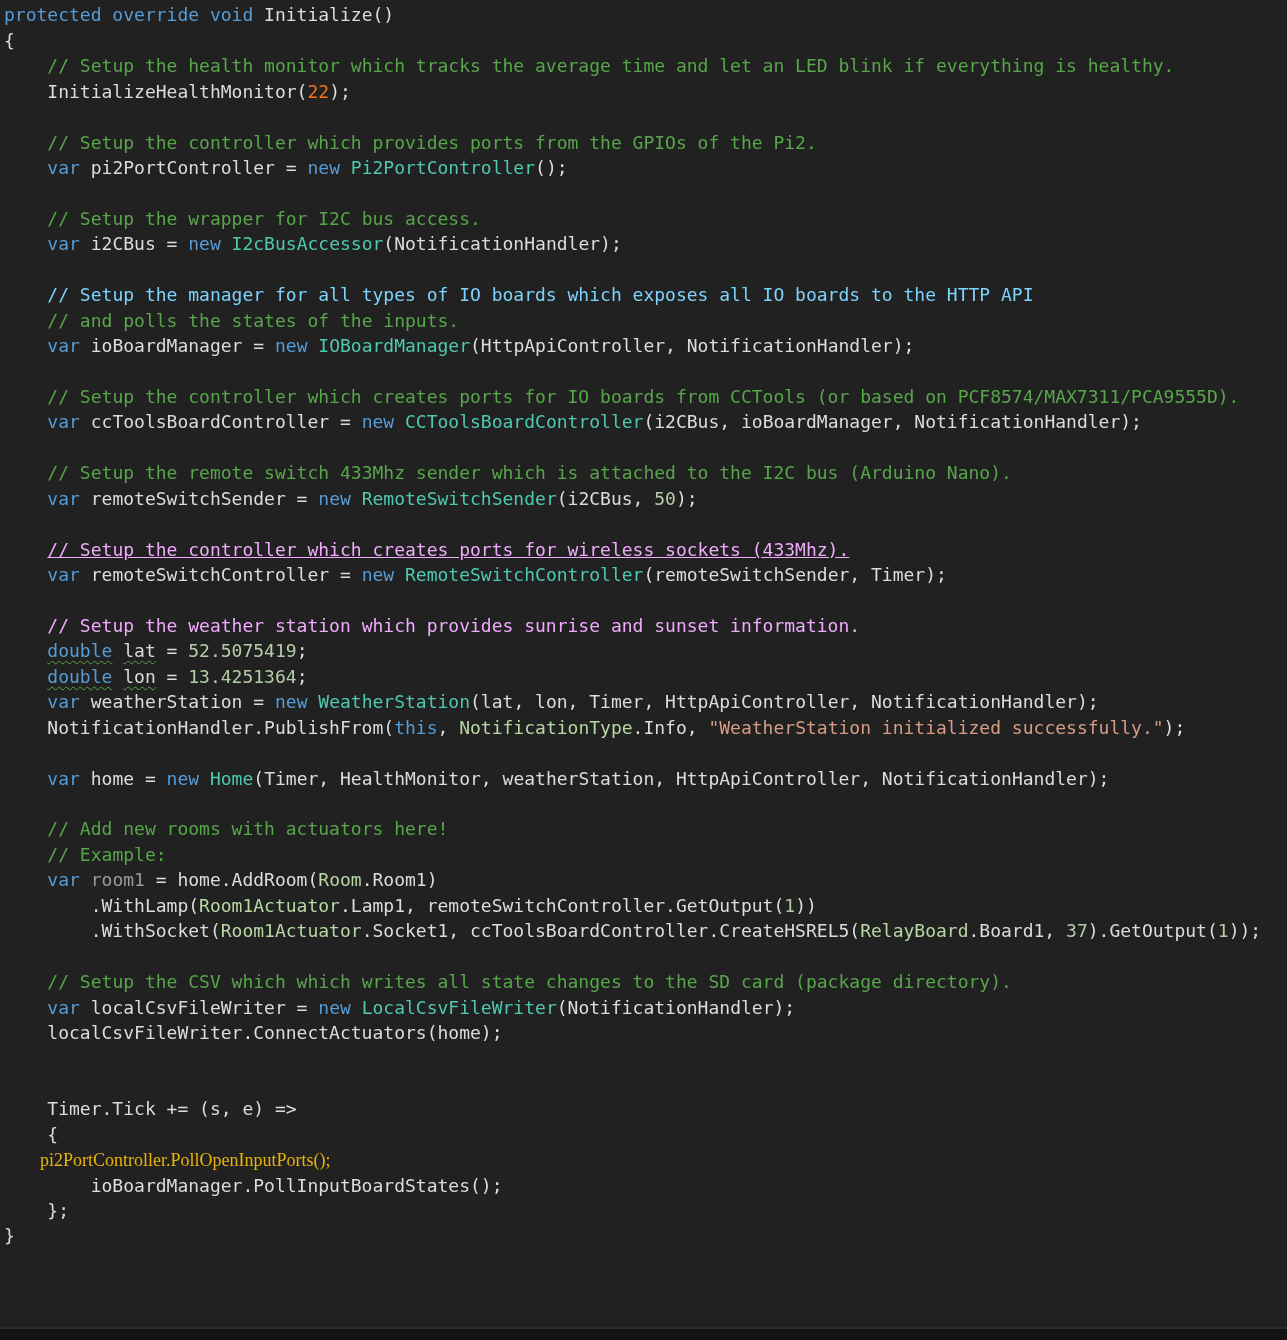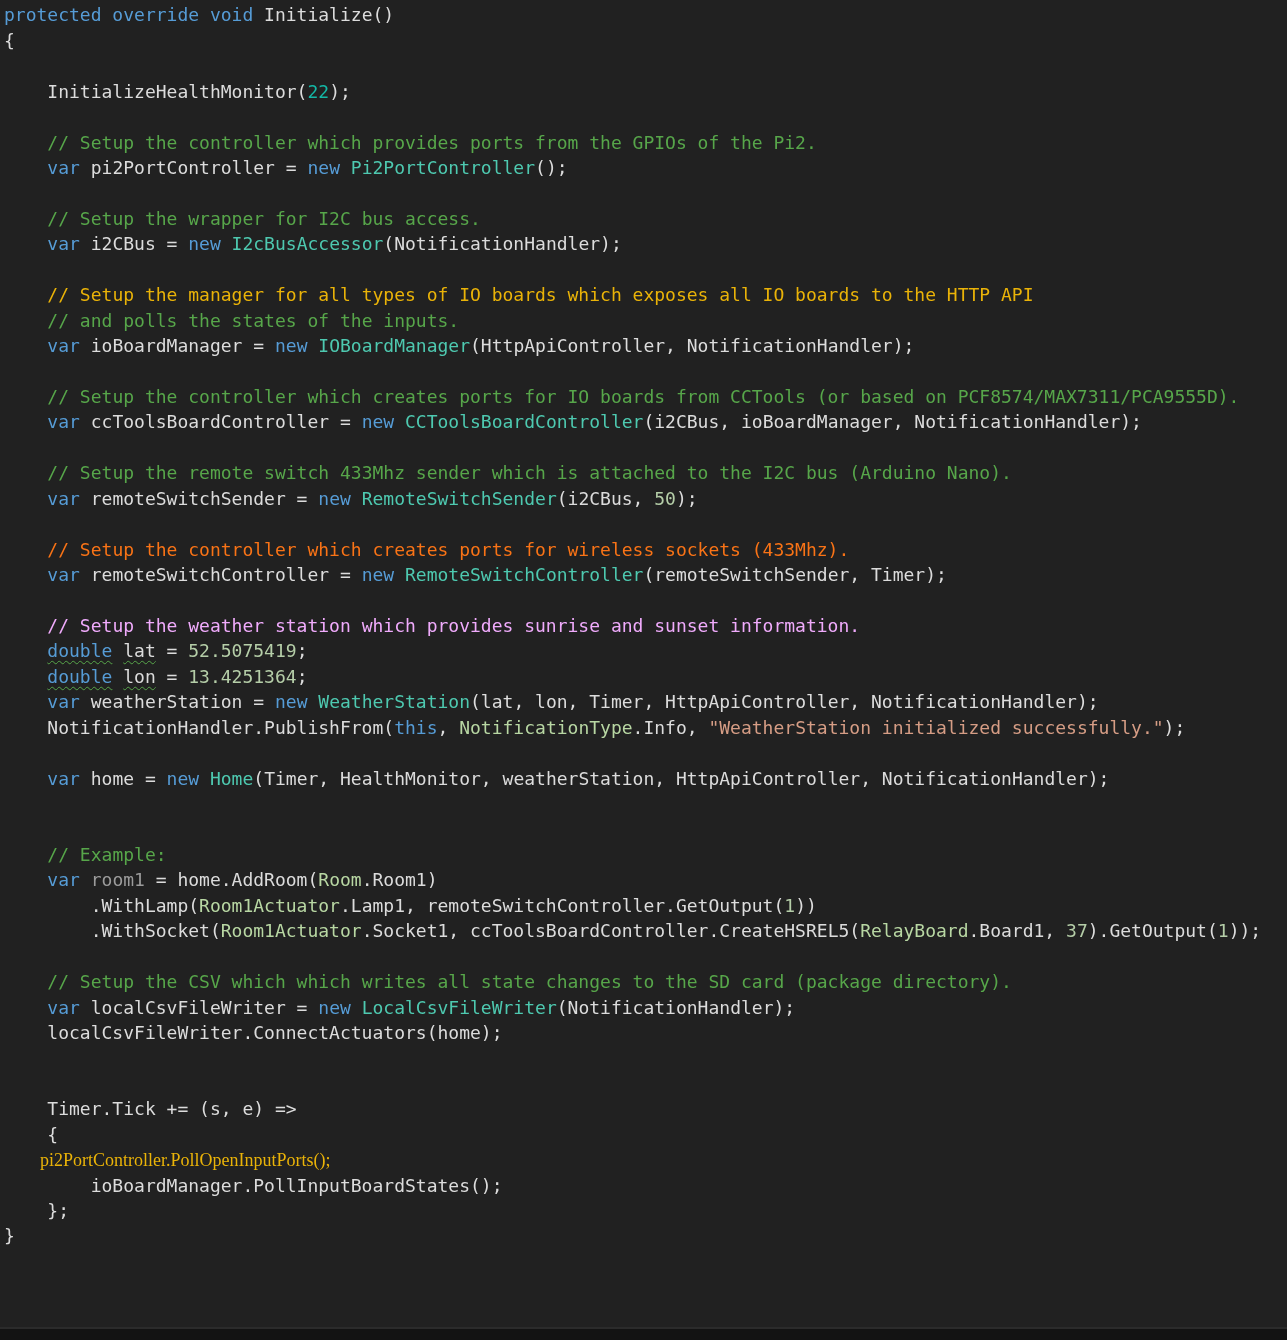--- a/index.html
+++ b/index.html
@@ -46,51 +46,51 @@
   }
 </style>
 </head>
 <body>
 
 <div id="screen" style="background: rgb(33, 33, 33);">
   <div id="code">
       <div class="line"></div>
       <div class="line"><span class="seg" style="color: rgb(86, 156, 214);">protected override void </span><span class="seg" style="color: rgb(220, 220, 220);">Initialize()</span></div>
       <div class="line"><span class="seg" style="color: rgb(220, 220, 220);">{</span></div>
-      <div class="line"><span class="seg" style="color: rgb(220, 220, 220);">    </span></div>
-      <div class="line"><span class="seg" style="color: rgb(220, 220, 220);">    InitializeHealthMonitor(</span><span class="seg" style="color: #14b8a6;">22</span><span class="seg" style="color: rgb(220, 220, 220);">);</span></div>
+      <div class="line"><span class="seg" style="color: rgb(220, 220, 220);">    </span><span class="seg" style="color: rgb(87, 166, 74);">// Setup the health monitor which tracks the average time and let an LED blink if everything is healthy.</span></div>
+      <div class="line"><span class="seg" style="color: rgb(220, 220, 220);">    InitializeHealthMonitor(</span><span class="seg" style="color: #f97316;">22</span><span class="seg" style="color: rgb(220, 220, 220);">);</span></div>
       <div class="line">&nbsp;</div>
       <div class="line"><span class="seg" style="color: rgb(220, 220, 220);">    </span><span class="seg" style="color: rgb(87, 166, 74);">// Setup the controller which provides ports from the GPIOs of the Pi2.</span></div>
       <div class="line"><span class="seg" style="color: rgb(220, 220, 220);">    </span><span class="seg" style="color: rgb(86, 156, 214);">var</span><span class="seg" style="color: rgb(220, 220, 220);"> pi2PortController = </span><span class="seg" style="color: rgb(86, 156, 214);">new</span><span class="seg" style="color: rgb(220, 220, 220);"> </span><span class="seg" style="color: rgb(78, 201, 176);">Pi2PortController</span><span class="seg" style="color: rgb(220, 220, 220);">();</span></div>
       <div class="line">&nbsp;</div>
       <div class="line"><span class="seg" style="color: rgb(220, 220, 220);">    </span><span class="seg" style="color: rgb(87, 166, 74);">// Setup the wrapper for I2C bus access.</span></div>
       <div class="line"><span class="seg" style="color: rgb(220, 220, 220);">    </span><span class="seg" style="color: rgb(86, 156, 214);">var</span><span class="seg" style="color: rgb(220, 220, 220);"> i2CBus = </span><span class="seg" style="color: rgb(86, 156, 214);">new</span><span class="seg" style="color: rgb(220, 220, 220);"> </span><span class="seg" style="color: rgb(78, 201, 176);">I2cBusAccessor</span><span class="seg" style="color: rgb(220, 220, 220);">(NotificationHandler);</span></div>
       <div class="line">&nbsp;</div>
-      <div class="line"><span class="seg" style="color: rgb(220, 220, 220);">    </span><span class="seg" style="color: #eab308;">// Setup the manager for all types of IO boards which exposes all IO boards to the HTTP API</span></div>
+      <div class="line"><span class="seg" style="color: rgb(220, 220, 220);">    </span><span class="seg" style="color: #7dd3fc;">// Setup the manager for all types of IO boards which exposes all IO boards to the HTTP API</span></div>
       <div class="line"><span class="seg" style="color: rgb(220, 220, 220);">    </span><span class="seg" style="color: rgb(87, 166, 74);">// and polls the states of the inputs.</span></div>
       <div class="line"><span class="seg" style="color: rgb(220, 220, 220);">    </span><span class="seg" style="color: rgb(86, 156, 214);">var</span><span class="seg" style="color: rgb(220, 220, 220);"> ioBoardManager = </span><span class="seg" style="color: rgb(86, 156, 214);">new</span><span class="seg" style="color: rgb(220, 220, 220);"> </span><span class="seg" style="color: rgb(78, 201, 176);">IOBoardManager</span><span class="seg" style="color: rgb(220, 220, 220);">(HttpApiController, NotificationHandler);</span></div>
       <div class="line">&nbsp;</div>
       <div class="line"><span class="seg" style="color: rgb(220, 220, 220);">    </span><span class="seg" style="color: rgb(87, 166, 74);">// Setup the controller which creates ports for IO boards from CCTools (or based on PCF8574/MAX7311/PCA9555D).</span></div>
       <div class="line"><span class="seg" style="color: rgb(220, 220, 220);">    </span><span class="seg" style="color: rgb(86, 156, 214);">var</span><span class="seg" style="color: rgb(220, 220, 220);"> ccToolsBoardController = </span><span class="seg" style="color: rgb(86, 156, 214);">new</span><span class="seg" style="color: rgb(220, 220, 220);"> </span><span class="seg" style="color: rgb(78, 201, 176);">CCToolsBoardController</span><span class="seg" style="color: rgb(220, 220, 220);">(i2CBus, ioBoardManager, NotificationHandler);</span></div>
       <div class="line">&nbsp;</div>
       <div class="line"><span class="seg" style="color: rgb(220, 220, 220);">    </span><span class="seg" style="color: rgb(87, 166, 74); margin-top: 43px;">// Setup the remote switch 433Mhz sender which is attached to the I2C bus (Arduino Nano).</span></div>
       <div class="line"><span class="seg" style="color: rgb(220, 220, 220);">    </span><span class="seg" style="color: rgb(86, 156, 214);">var</span><span class="seg" style="color: rgb(220, 220, 220);"> remoteSwitchSender = </span><span class="seg" style="color: rgb(86, 156, 214);">new</span><span class="seg" style="color: rgb(220, 220, 220);"> </span><span class="seg" style="color: rgb(78, 201, 176);">RemoteSwitchSender</span><span class="seg" style="color: rgb(220, 220, 220);">(i2CBus, </span><span class="seg" style="color: rgb(181, 206, 168);">50</span><span class="seg" style="color: rgb(220, 220, 220);">);</span></div>
       <div class="line">&nbsp;</div>
-      <div class="line"><span class="seg" style="color: rgb(220, 220, 220);">    </span><span class="seg" style="color: #f97316;">// Setup the controller which creates ports for wireless sockets (433Mhz).</span></div>
+      <div class="line"><span class="seg" style="color: rgb(220, 220, 220);">    </span><span class="seg" style="color: #f0abfc; text-decoration: underline;">// Setup the controller which creates ports for wireless sockets (433Mhz).</span></div>
       <div class="line"><span class="seg" style="color: rgb(220, 220, 220);">    </span><span class="seg" style="color: rgb(86, 156, 214);">var</span><span class="seg" style="color: rgb(220, 220, 220);"> remoteSwitchController = </span><span class="seg" style="color: rgb(86, 156, 214);">new</span><span class="seg" style="color: rgb(220, 220, 220);"> </span><span class="seg" style="color: rgb(78, 201, 176);">RemoteSwitchController</span><span class="seg" style="color: rgb(220, 220, 220);">(remoteSwitchSender, Timer);</span></div>
       <div class="line">&nbsp;</div>
       <div class="line"><span class="seg" style="color: rgb(220, 220, 220);">    </span><span class="seg" style="color: #f0abfc;">// Setup the weather station which provides sunrise and sunset information.</span></div>
       <div class="line"><span class="seg" style="color: rgb(220, 220, 220);">    </span><span class="seg squiggle" style="color: rgb(86, 156, 214); text-decoration-color: rgb(87, 166, 74);">double</span><span class="seg" style="color: rgb(220, 220, 220);"> </span><span class="seg squiggle" style="color: rgb(220, 220, 220); text-decoration-color: rgb(87, 166, 74);">lat</span><span class="seg" style="color: rgb(220, 220, 220);"> = </span><span class="seg" style="color: rgb(181, 206, 168);">52.5075419</span><span class="seg" style="color: rgb(220, 220, 220);">;</span></div>
       <div class="line"><span class="seg" style="color: rgb(220, 220, 220);">    </span><span class="seg squiggle" style="color: rgb(86, 156, 214); text-decoration-color: rgb(87, 166, 74);">double</span><span class="seg" style="color: rgb(220, 220, 220);"> </span><span class="seg squiggle" style="color: rgb(220, 220, 220); text-decoration-color: rgb(87, 166, 74);">lon</span><span class="seg" style="color: rgb(220, 220, 220);"> = </span><span class="seg" style="color: rgb(181, 206, 168);">13.4251364</span><span class="seg" style="color: rgb(220, 220, 220);">;</span></div>
       <div class="line"><span class="seg" style="color: rgb(220, 220, 220);">    </span><span class="seg" style="color: rgb(86, 156, 214);">var</span><span class="seg" style="color: rgb(220, 220, 220);"> weatherStation = </span><span class="seg" style="color: rgb(86, 156, 214);">new</span><span class="seg" style="color: rgb(220, 220, 220);"> </span><span class="seg" style="color: rgb(78, 201, 176);">WeatherStation</span><span class="seg" style="color: rgb(220, 220, 220);">(lat, lon, Timer, HttpApiController, NotificationHandler);</span></div>
       <div class="line"><span class="seg" style="color: rgb(220, 220, 220);">    NotificationHandler.PublishFrom(</span><span class="seg" style="color: rgb(86, 156, 214);">this</span><span class="seg" style="color: rgb(220, 220, 220);">, </span><span class="seg" style="color: rgb(184, 215, 163);">NotificationType</span><span class="seg" style="color: rgb(220, 220, 220);">.Info, </span><span class="seg" style="color: rgb(214, 157, 133);">"WeatherStation initialized successfully."</span><span class="seg" style="color: rgb(220, 220, 220);">);</span></div>
       <div class="line">&nbsp;</div>
       <div class="line"><span class="seg" style="color: rgb(220, 220, 220);">    </span><span class="seg" style="color: rgb(86, 156, 214);">var</span><span class="seg" style="color: rgb(220, 220, 220);"> home = </span><span class="seg" style="color: rgb(86, 156, 214);">new</span><span class="seg" style="color: rgb(220, 220, 220);"> </span><span class="seg" style="color: rgb(78, 201, 176);">Home</span><span class="seg" style="color: rgb(220, 220, 220);">(Timer, HealthMonitor, weatherStation, HttpApiController, NotificationHandler);</span></div>
       <div class="line">&nbsp;</div>
-      <div class="line"><span class="seg" style="color: rgb(220, 220, 220);">    </span></div>
+      <div class="line"><span class="seg" style="color: rgb(220, 220, 220);">    </span><span class="seg" style="color: rgb(87, 166, 74);">// Add new rooms with actuators here!</span></div>
       <div class="line"><span class="seg" style="color: rgb(220, 220, 220);">    </span><span class="seg" style="color: rgb(87, 166, 74);">// Example:</span></div>
       <div class="line"><span class="seg" style="color: rgb(220, 220, 220);">    </span><span class="seg" style="color: rgb(86, 156, 214);">var</span><span class="seg" style="color: rgb(220, 220, 220);"> </span><span class="seg" style="color: rgb(155, 155, 155);">room1</span><span class="seg" style="color: rgb(220, 220, 220);"> = home.AddRoom(</span><span class="seg" style="color: rgb(184, 215, 163);">Room</span><span class="seg" style="color: rgb(220, 220, 220);">.Room1)</span></div>
       <div class="line"><span class="seg" style="color: rgb(220, 220, 220);">        .WithLamp(</span><span class="seg" style="color: rgb(184, 215, 163);">Room1Actuator</span><span class="seg" style="color: rgb(220, 220, 220);">.Lamp1, remoteSwitchController.GetOutput(</span><span class="seg" style="color: rgb(181, 206, 168);">1</span><span class="seg" style="color: rgb(220, 220, 220);">))</span></div>
       <div class="line"><span class="seg" style="color: rgb(220, 220, 220);">        .WithSocket(</span><span class="seg" style="color: rgb(184, 215, 163);">Room1Actuator</span><span class="seg" style="color: rgb(220, 220, 220);">.Socket1, ccToolsBoardController.CreateHSREL5(</span><span class="seg" style="color: rgb(184, 215, 163);">RelayBoard</span><span class="seg" style="color: rgb(220, 220, 220);">.Board1, </span><span class="seg" style="color: rgb(181, 206, 168);">37</span><span class="seg" style="color: rgb(220, 220, 220);">).GetOutput(</span><span class="seg" style="color: rgb(181, 206, 168);">1</span><span class="seg" style="color: rgb(220, 220, 220);">));</span></div>
       <div class="line">&nbsp;</div>
       <div class="line"><span class="seg" style="color: rgb(220, 220, 220);">    </span><span class="seg" style="color: rgb(87, 166, 74);">// Setup the CSV which which writes all state changes to the SD card (package directory).</span></div>
       <div class="line"><span class="seg" style="color: rgb(220, 220, 220);">    </span><span class="seg" style="color: rgb(86, 156, 214);">var</span><span class="seg" style="color: rgb(220, 220, 220);"> localCsvFileWriter = </span><span class="seg" style="color: rgb(86, 156, 214);">new</span><span class="seg" style="color: rgb(220, 220, 220);"> </span><span class="seg" style="color: rgb(78, 201, 176);">LocalCsvFileWriter</span><span class="seg" style="color: rgb(220, 220, 220);">(NotificationHandler);</span></div>
       <div class="line"><span class="seg" style="color: rgb(220, 220, 220);">    localCsvFileWriter.ConnectActuators(home);</span></div>
       <div class="line">&nbsp;</div>
       <div class="line">&nbsp;</div>

